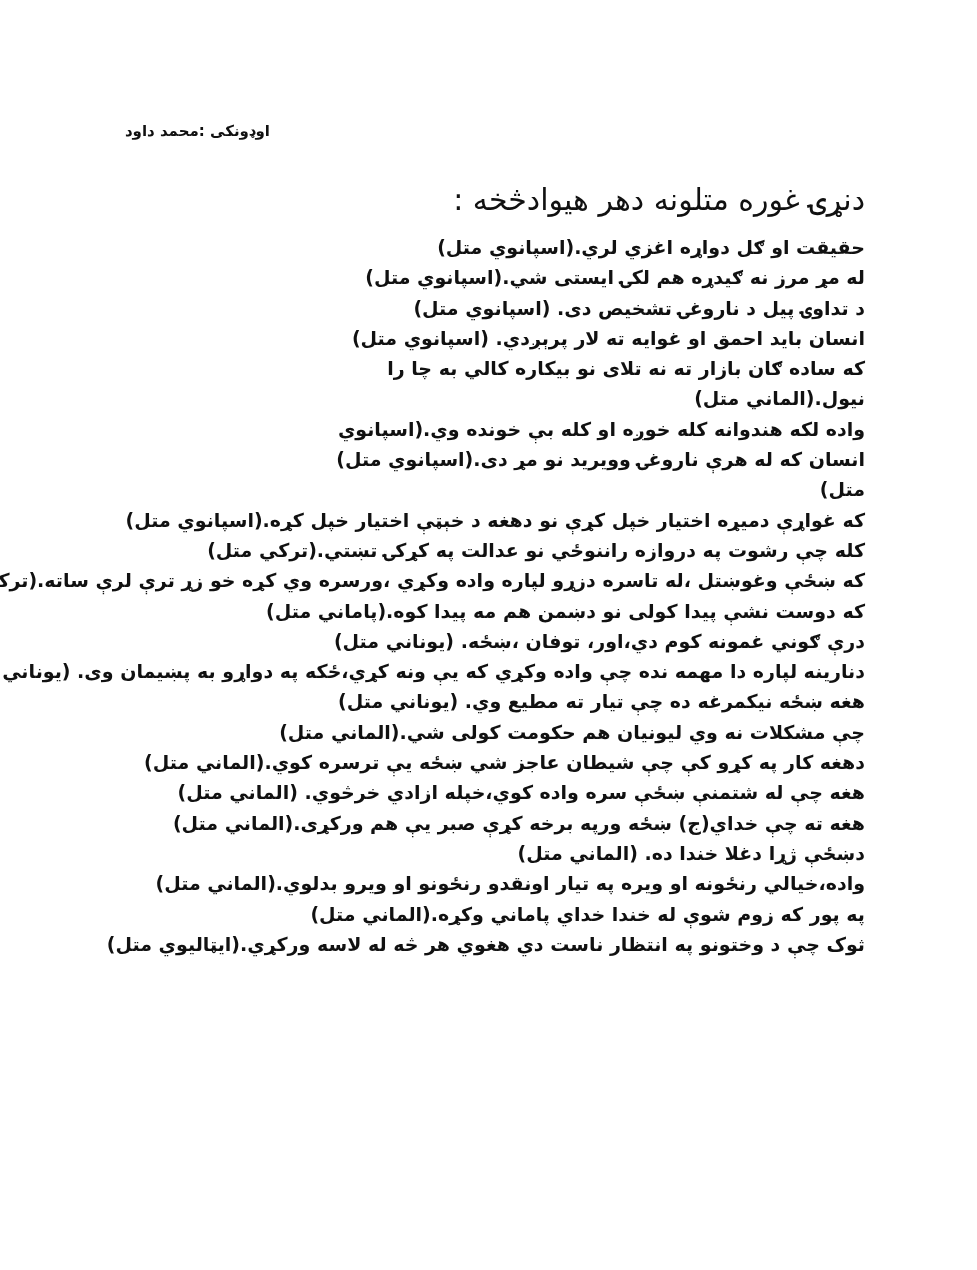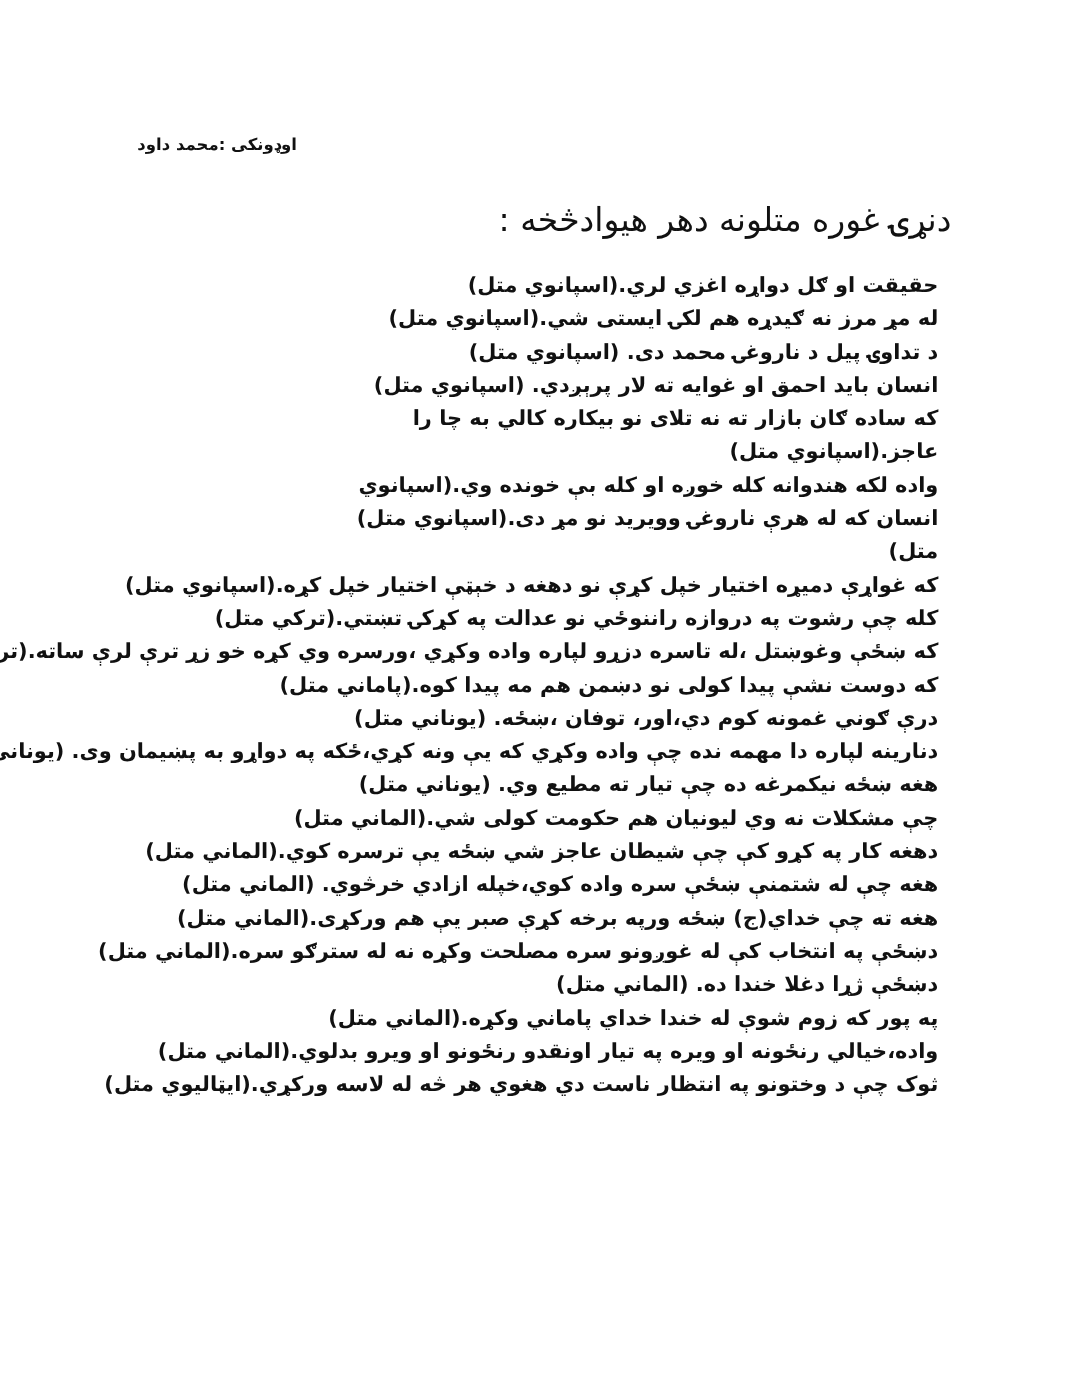--- a/index.html
+++ b/index.html
@@ -36,21 +36,21 @@
       white-space: nowrap;
       margin: 0;
     }
     .proverbs {
       position: absolute;
       top: 232px;
       right: 112px;
       width: 760px;
       direction: rtl;
       list-style: none;
-      margin: 12px;
+      margin: 0;
       padding: 0;
     }
     .proverb {
       direction: rtl;
       text-align: right;
       font-size: 19px;
       font-weight: bold;
       line-height: 30.3px;
       white-space: nowrap;
     }
@@ -58,36 +58,35 @@
 </head>
 <body>
 
 <div class="author">اوډونکی :محمد داود</div>
 
 <h1 class="page-title">دنړۍ غوره متلونه دهر هیوادڅخه :</h1>
 
 <ul class="proverbs">
   <li class="proverb">حقیقت او ګل دواړه اغزي لري.(اسپانوي متل)</li>
   <li class="proverb">له مړ مرز نه ګیدړه هم لکۍ ایستی شي.(اسپانوي متل)</li>
-  <li class="proverb">د تداوۍ پیل د ناروغۍ محمد دی. (اسپانوي متل)</li>
+  <li class="proverb">د تداوۍ پیل د ناروغۍ تشخیص دی. (اسپانوي متل)</li>
   <li class="proverb">انسان باید احمق او غوایه ته لار پرېږدي. (اسپانوي متل)</li>
   <li class="proverb">که ساده ګان بازار ته نه تلای نو بیکاره کالي به چا را</li>
-  <li class="proverb">عاجز.(اسپانوي متل)</li>
+  <li class="proverb">نیول.(الماني متل)</li>
   <li class="proverb">واده لکه هندوانه کله خوږه او کله بې خونده وي.(اسپانوي</li>
   <li class="proverb">انسان که له هرې ناروغۍ وویرید نو مړ دی.(اسپانوي متل)</li>
   <li class="proverb">متل)</li>
   <li class="proverb">که غواړې دمیړه اختیار خپل کړې نو دهغه د خېټې اختیار خپل کړه.(اسپانوي متل)</li>
   <li class="proverb">کله چې رشوت په دروازه راننوځي نو عدالت په کړکۍ تښتي.(ترکي متل)</li>
   <li class="proverb">که ښځې وغوښتل ،له تاسره دزړو لپاره واده وکړي ،ورسره وي کړه خو زړ ترې لرې ساته.(ترکي متل)</li>
   <li class="proverb">که دوست نشې پیدا کولی نو دښمن هم مه پیدا کوه.(پاماني متل)</li>
   <li class="proverb">درې ګوني غمونه کوم دي،اور، توفان ،ښځه. (یوناني متل)</li>
   <li class="proverb">دنارینه لپاره دا مهمه نده چې واده وکړي که یې ونه کړي،ځکه په دواړو به پښیمان وی. (یوناني متل)</li>
   <li class="proverb">هغه ښځه نیکمرغه ده چې تیار ته مطیع وي. (یوناني متل)</li>
   <li class="proverb">چې مشکلات نه وي لیونیان هم حکومت کولی شي.(الماني متل)</li>
   <li class="proverb">دهغه کار په کړو کې چې شیطان عاجز شي ښځه یې ترسره کوي.(الماني متل)</li>
   <li class="proverb">هغه چې له شتمنې ښځې سره واده کوي،خپله ازادي خرڅوي. (الماني متل)</li>
   <li class="proverb">هغه ته چې خداي(ج) ښځه ورپه برخه کړې صبر یې هم ورکړی.(الماني متل)</li>
-  <li class="proverb">دښځې په انتخاب کې له غوږونو سره مصلحت وکړه نه له سترګو سره.(الماني متل)</li>
   <li class="proverb">دښځې ژړا دغلا خندا ده. (الماني متل)</li>
+  <li class="proverb">واده،خیالي رنځونه او ویره په تیار اونقدو رنځونو او ویرو بدلوي.(الماني متل)</li>
   <li class="proverb">په پور که زوم شوې له خندا خداي پاماني وکړه.(الماني متل)</li>
-  <li class="proverb">واده،خیالي رنځونه او ویره په تیار اونقدو رنځونو او ویرو بدلوي.(الماني متل)</li>
   <li class="proverb">ثوک چې د وختونو په انتظار ناست دي هغوي هر څه له لاسه ورکړي.(ایټالیوي متل)</li>
 </ul>
 
 </body></html>

